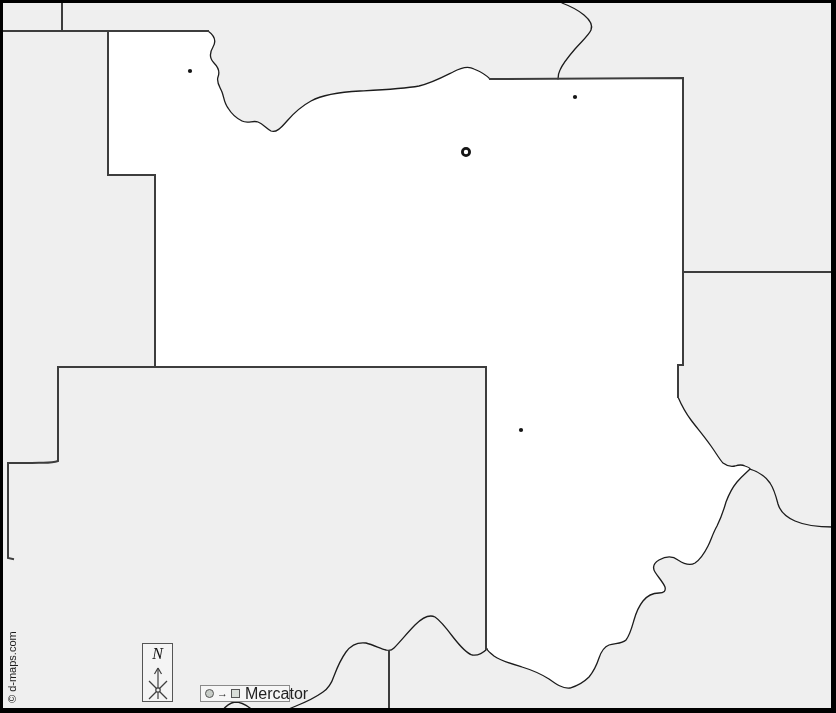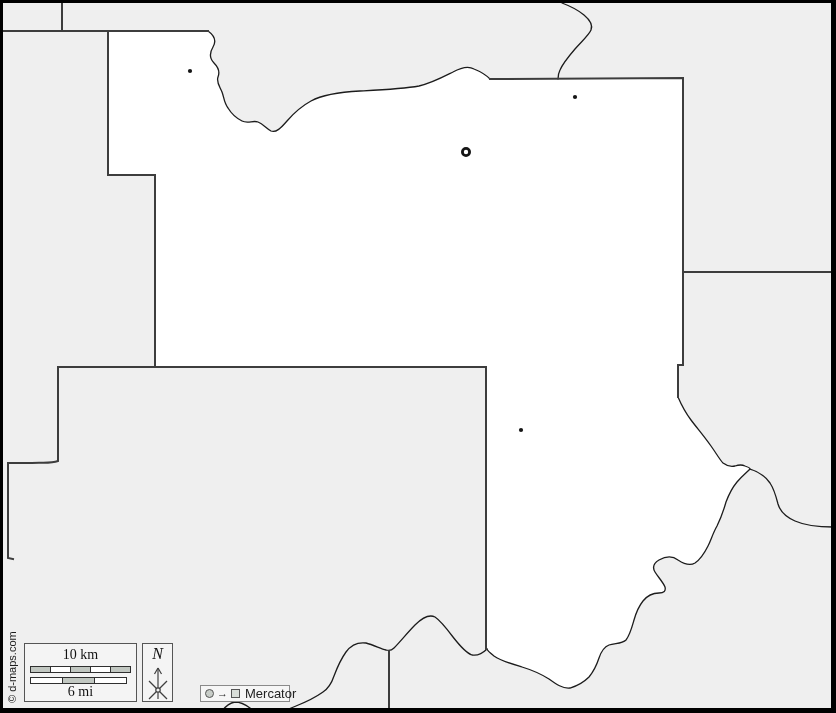--- a/index.html
+++ b/index.html
@@ -51,21 +51,21 @@
   }
   #proj-circle{
     width:9px;height:9px;border:1px solid #555;border-radius:50%;
     background:#c8cdc8;box-sizing:border-box;flex:0 0 auto;
   }
   #proj-square{
     width:9px;height:9px;border:1px solid #555;
     background:#d9ded9;box-sizing:border-box;flex:0 0 auto;
   }
   #proj-arrow{font-size:11px;color:#222;line-height:9px;flex:0 0 auto;}
-  #proj-label{font-size:13px;color:#222;white-space:nowrap;padding-left:2px;}
+  #proj-label{font-size:16px;color:#222;white-space:nowrap;padding-left:2px;}
   
   #copyright{
     position:absolute;left:6px;top:703px;width:72px;height:12px;z-index:4;
     font-size:11px;color:#1d1d1d;white-space:nowrap;
     transform:rotate(-90deg);transform-origin:0 0;
   }
 </style>
 </head>
 <body>
 
@@ -134,36 +134,20 @@
         <circle cx="521" cy="430" r="2.1" fill="#151515"></circle>
         <circle cx="466" cy="152" r="3.6" fill="#ffffff" stroke="#151515" stroke-width="2.8"></circle>
       </g>
   </svg>
 
   <div class="frame" id="frame-top"></div>
   <div class="frame" id="frame-left"></div>
   <div class="frame" id="frame-right"></div>
   <div class="frame" id="frame-bottom"></div>
 
-  <div id="scalebar-box">
-    <div class="scale-label" id="km-label">10 km</div>
-    <div class="seg-bar" id="km-bar">
-        <span class="seg" style="background: rgb(193, 199, 193);"></span>
-        <span class="seg" style="background: rgb(255, 255, 255);"></span>
-        <span class="seg" style="background: rgb(193, 199, 193);"></span>
-        <span class="seg" style="background: rgb(255, 255, 255);"></span>
-        <span class="seg" style="background: rgb(193, 199, 193);"></span>
-      </div>
-    <div class="seg-bar" id="mi-bar">
-        <span class="seg" style="background: rgb(255, 255, 255);"></span>
-        <span class="seg" style="background: rgb(193, 199, 193);"></span>
-        <span class="seg" style="background: rgb(255, 255, 255);"></span>
-      </div>
-    <div class="scale-label" id="mi-label">6 mi</div>
-  </div>
 
   <div id="north-box">
     <div id="north-label">N</div>
     <svg id="compass-svg" width="26" height="37" viewBox="0 0 26 37">
       <g fill="none" stroke="#3f3f3f" stroke-width="1.2">
         <path d="M13,35 L13,4"></path>
         <path d="M13,4 L9.5,10 M13,4 L16.5,10"></path>
         <path d="M4,17 L22,35"></path>
         <path d="M22,17 L4,35"></path>
         <circle cx="13" cy="26" r="2.2" fill="#f4f4f4"></circle>

